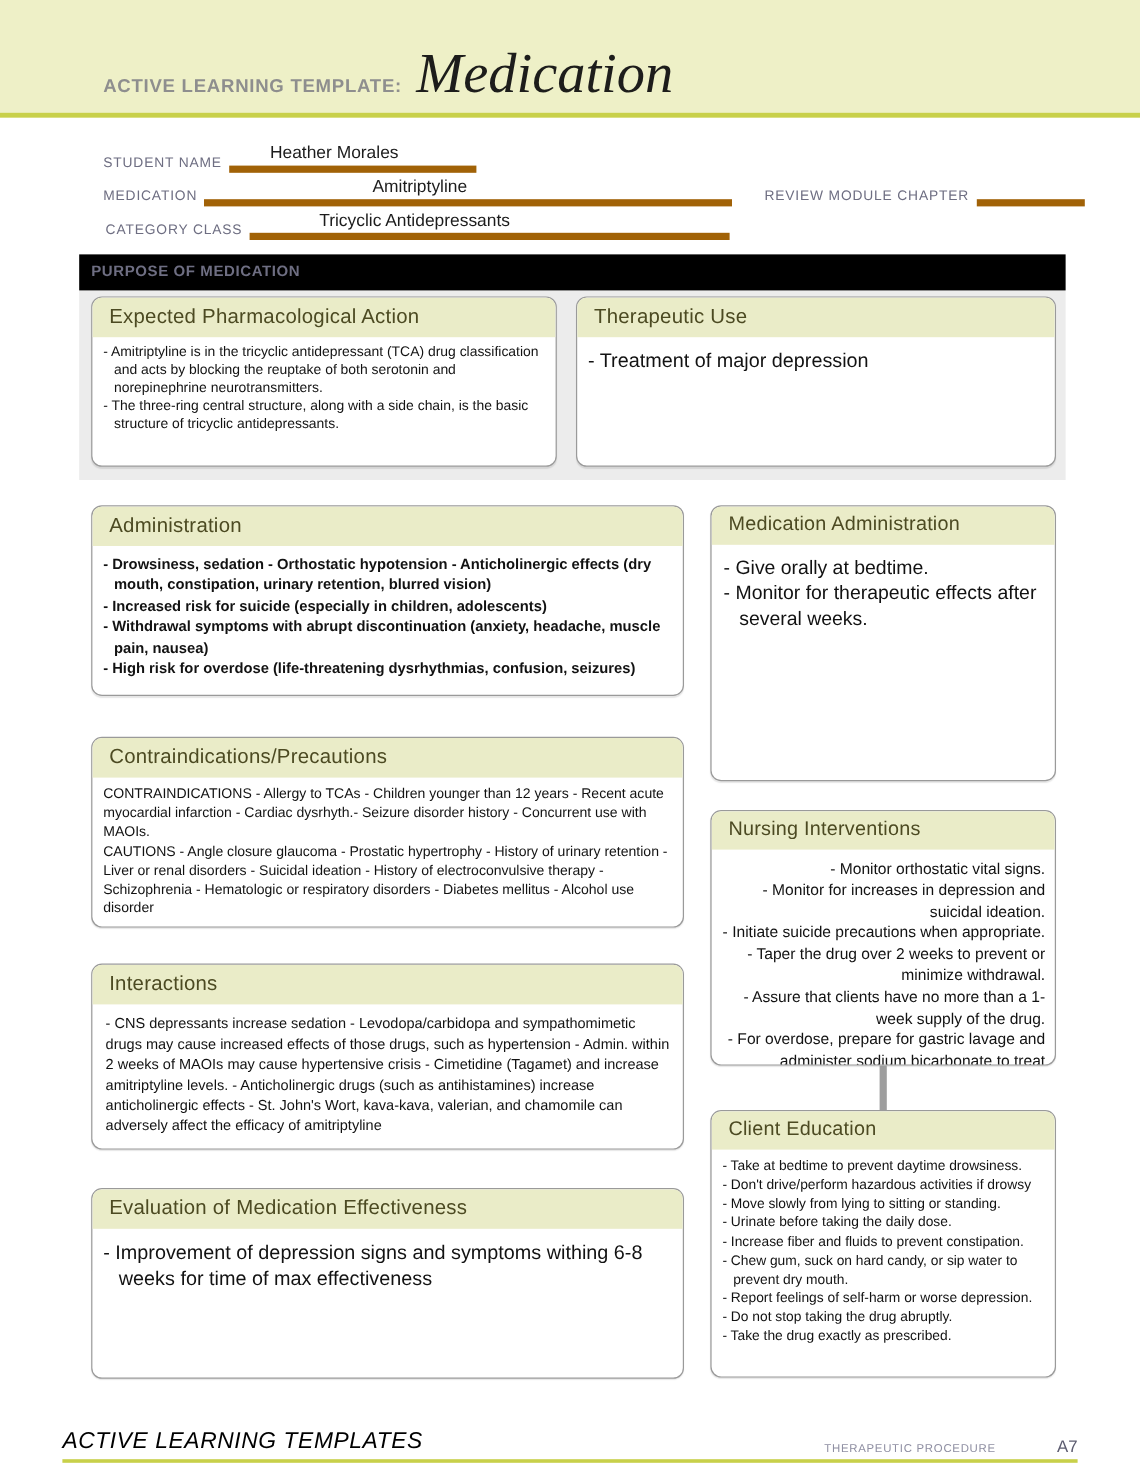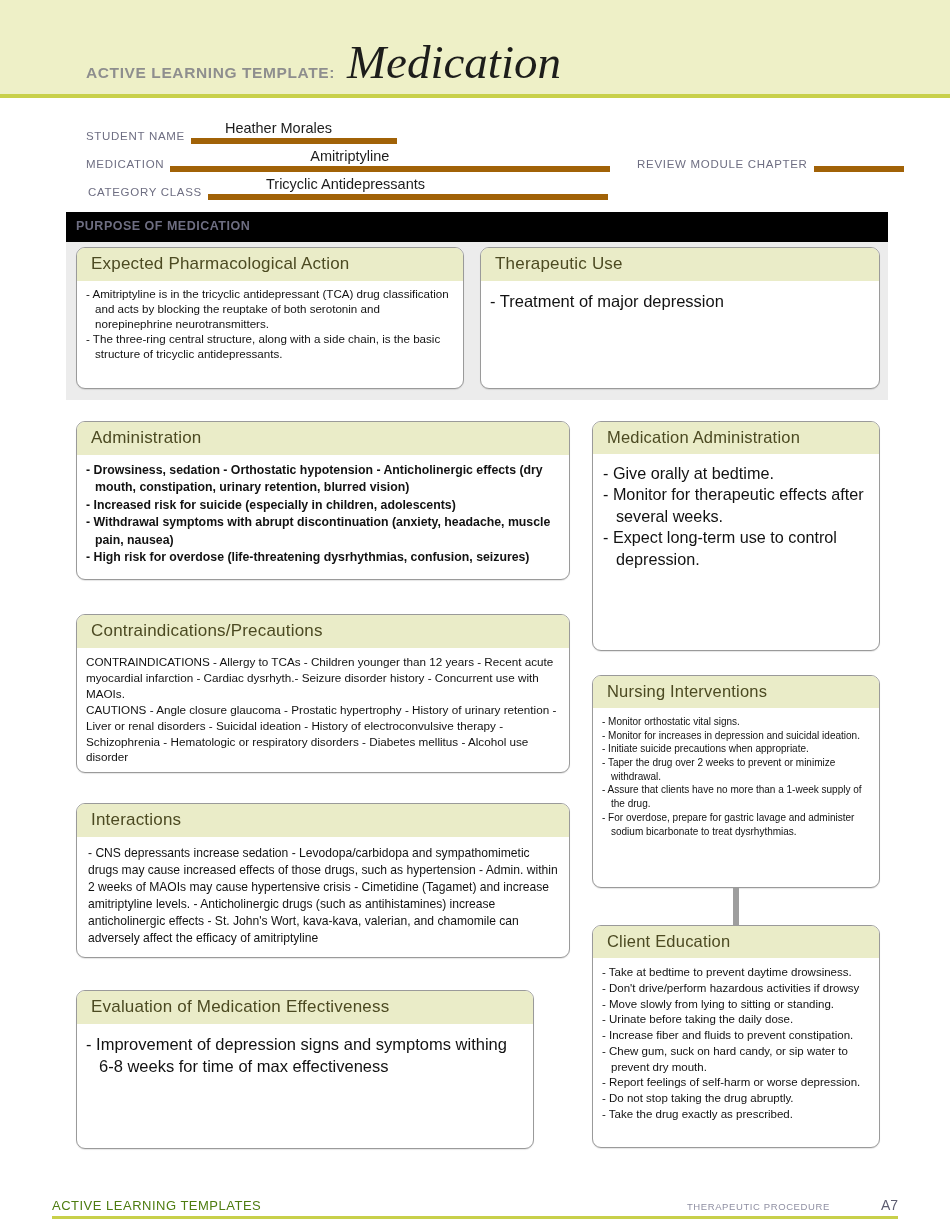--- a/index.html
+++ b/index.html
@@ -169,39 +169,39 @@
   #card-contraindications .card-body p { padding-left: 0; text-indent: 0; }
 
   #card-interactions {
     left: 76px; top: 803px; width: 494px; height: 155px;
   }
   #card-interactions .card-title { font-size: 17px; }
   #card-interactions .card-body { font-size: 12.1px; line-height: 1.4; padding: 8px 11px 8px 11px; }
   #card-interactions .card-body p { padding-left: 0; text-indent: 0; }
 
   #card-evaluation {
-    left: 76px; top: 990px; width: 458px; height: 159px;
+    left: 76px; top: 990px; width: 494px; height: 159px;
   }
   #card-evaluation .card-title { font-size: 17px; }
   #card-evaluation .card-body { font-size: 16.5px; line-height: 1.33; padding: 10px 9px 8px 9px; }
   #card-evaluation .card-body p { padding-left: 13px; text-indent: -13px; }
 
   
   #card-med-admin {
     left: 592px; top: 421px; width: 288px; height: 230px;
   }
   #card-med-admin .card-title { font-size: 16.5px; }
   #card-med-admin .card-body { font-size: 16.2px; line-height: 1.32; padding: 9px 9px 8px 10px; }
   #card-med-admin .card-body p { padding-left: 13px; text-indent: -13px; }
 
   #card-nursing {
     left: 592px; top: 675px; width: 288px; height: 213px;
   }
   #card-nursing .card-title { font-size: 16.5px; }
-  #card-nursing .card-body { font-size: 10px; line-height: 1.37; padding: 7px 8px 8px 9px; }
+  #card-nursing .card-body { font-size: 13px; line-height: 1.37; padding: 7px 8px 8px 9px; text-align: right; }
 
   #card-client-edu {
     left: 592px; top: 925px; width: 288px; height: 223px;
   }
   #card-client-edu .card-title { font-size: 16.5px; }
   #card-client-edu .card-body { font-size: 11.5px; line-height: 1.37; padding: 7px 8px 8px 9px; }
 
   #connector-nursing-client {
     position: absolute;
     left: 733px; top: 888px;
@@ -211,25 +211,26 @@
 
   
   #footer {
     position: absolute; left: 52px; top: 1193px;
     width: 846px; height: 26px;
     border-bottom: 3px solid #c8d04a;
     display: flex; align-items: flex-end;
     justify-content: space-between;
   }
   #footer-left {
-    font-size: 13px;
+    font-size: 19px;
     letter-spacing: 0.5px;
-    color: #4d7c0f;
+    color: #000000;
     font-family: "Liberation Sans", sans-serif;
     padding-bottom: 3px;
+    font-style: italic;
   }
   #footer-right {
     display: flex; align-items: baseline;
     padding-bottom: 3px;
     gap: 40px;
   }
   #footer-procedure {
     font-size: 9.5px;
     letter-spacing: 0.6px;
     color: #8f8fa2;
@@ -335,21 +336,20 @@
   <div class="card-body">
       <p>- Improvement of depression signs and symptoms withing 6-8 weeks for time of max effectiveness</p>
     </div>
 </div>
 
 <div class="card" id="card-med-admin">
   <div class="card-title">Medication Administration</div>
   <div class="card-body">
       <p>- Give orally at bedtime.</p>
       <p>- Monitor for therapeutic effects after several weeks.</p>
-      <p>- Expect long-term use to control depression.</p>
     </div>
 </div>
 
 <div class="card" id="card-nursing">
   <div class="card-title">Nursing Interventions</div>
   <div class="card-body">
       <p>- Monitor orthostatic vital signs.</p>
       <p>- Monitor for increases in depression and suicidal ideation.</p>
       <p>- Initiate suicide precautions when appropriate.</p>
       <p>- Taper the drug over 2 weeks to prevent or minimize withdrawal.</p>

